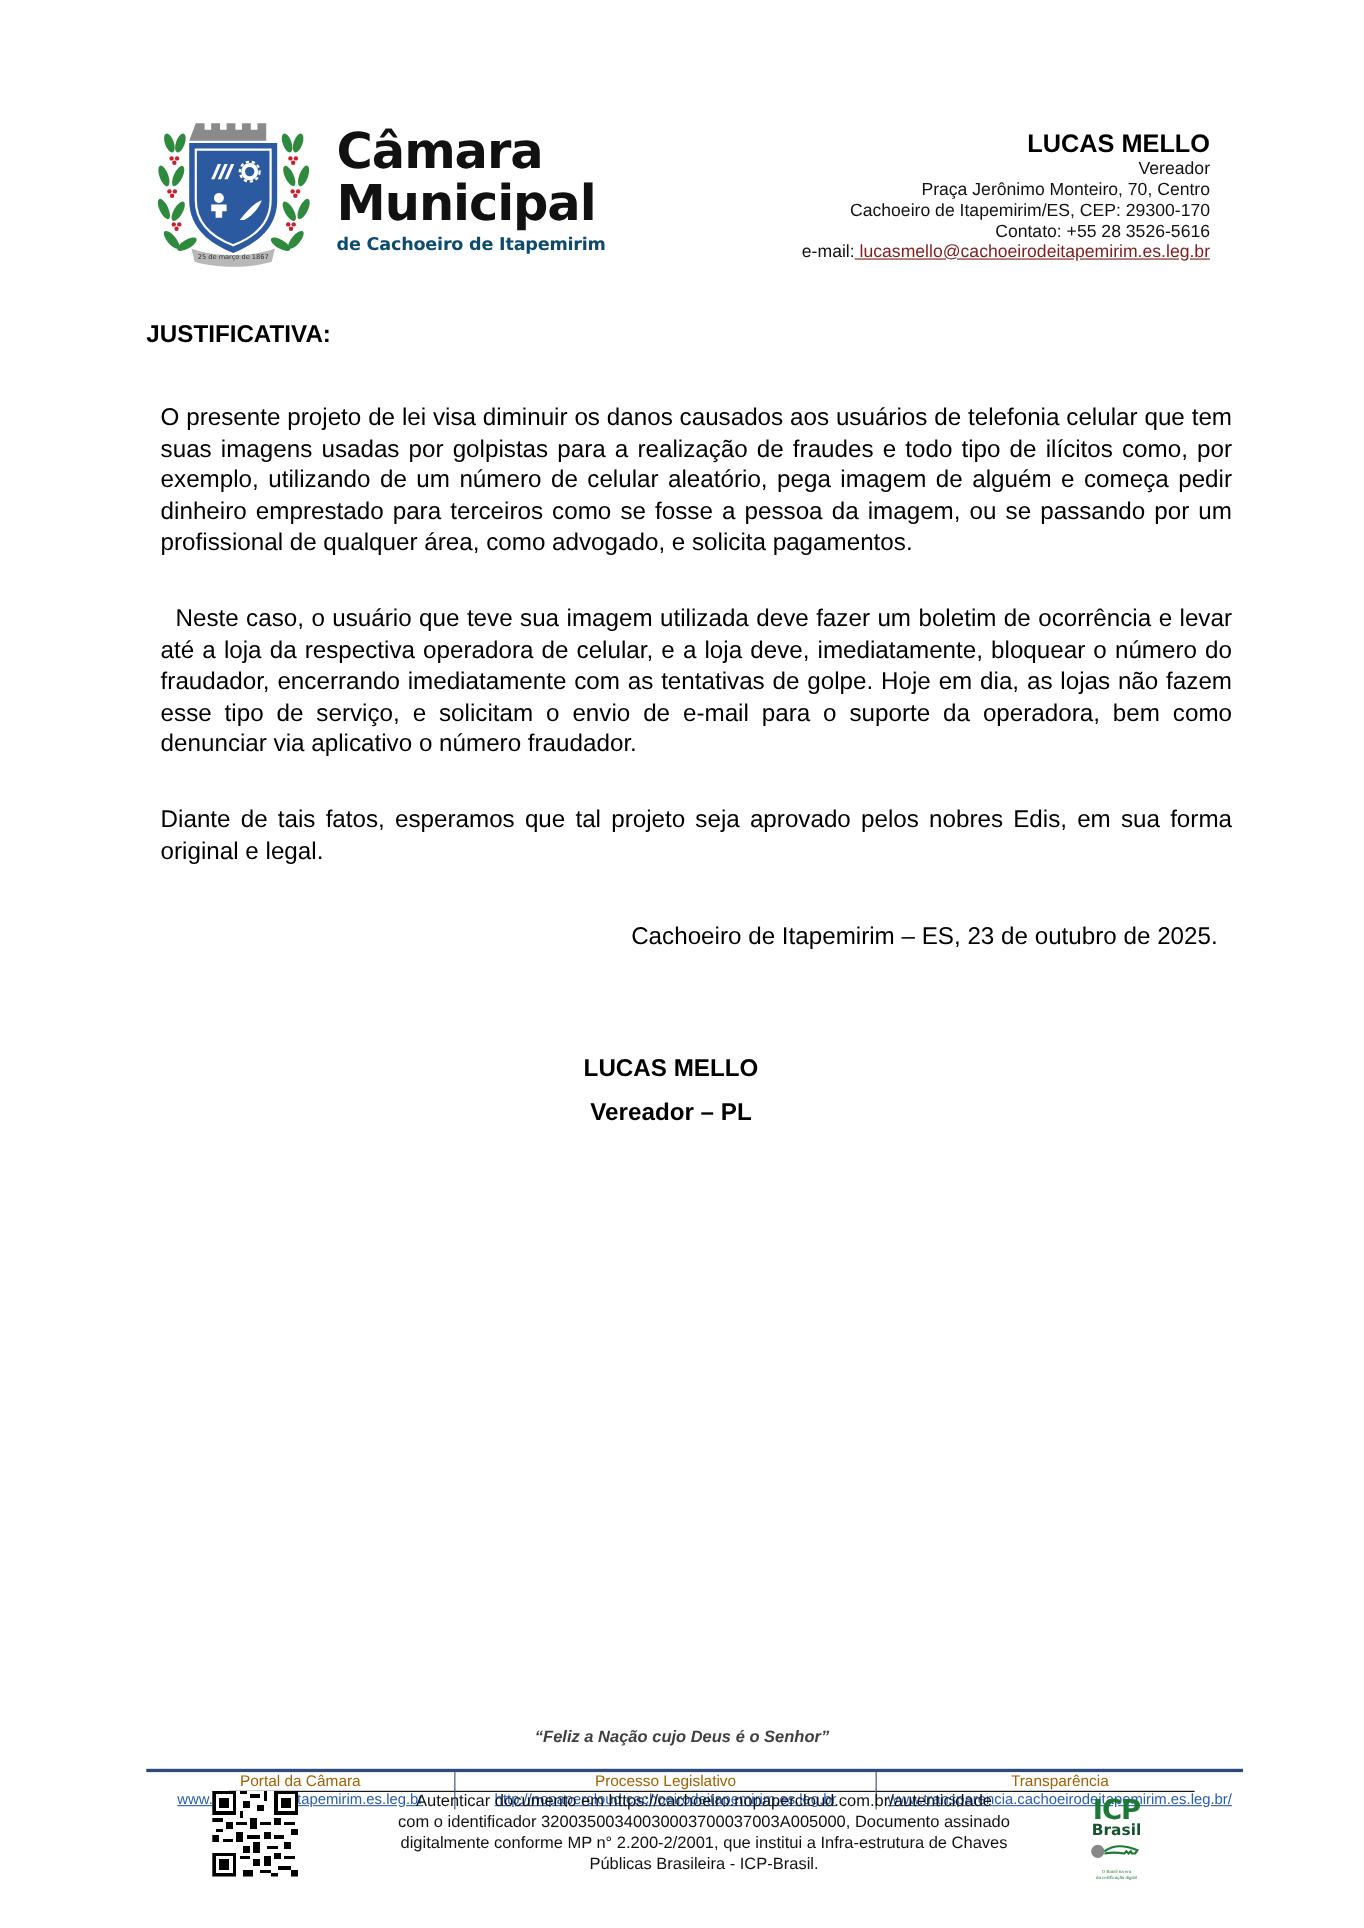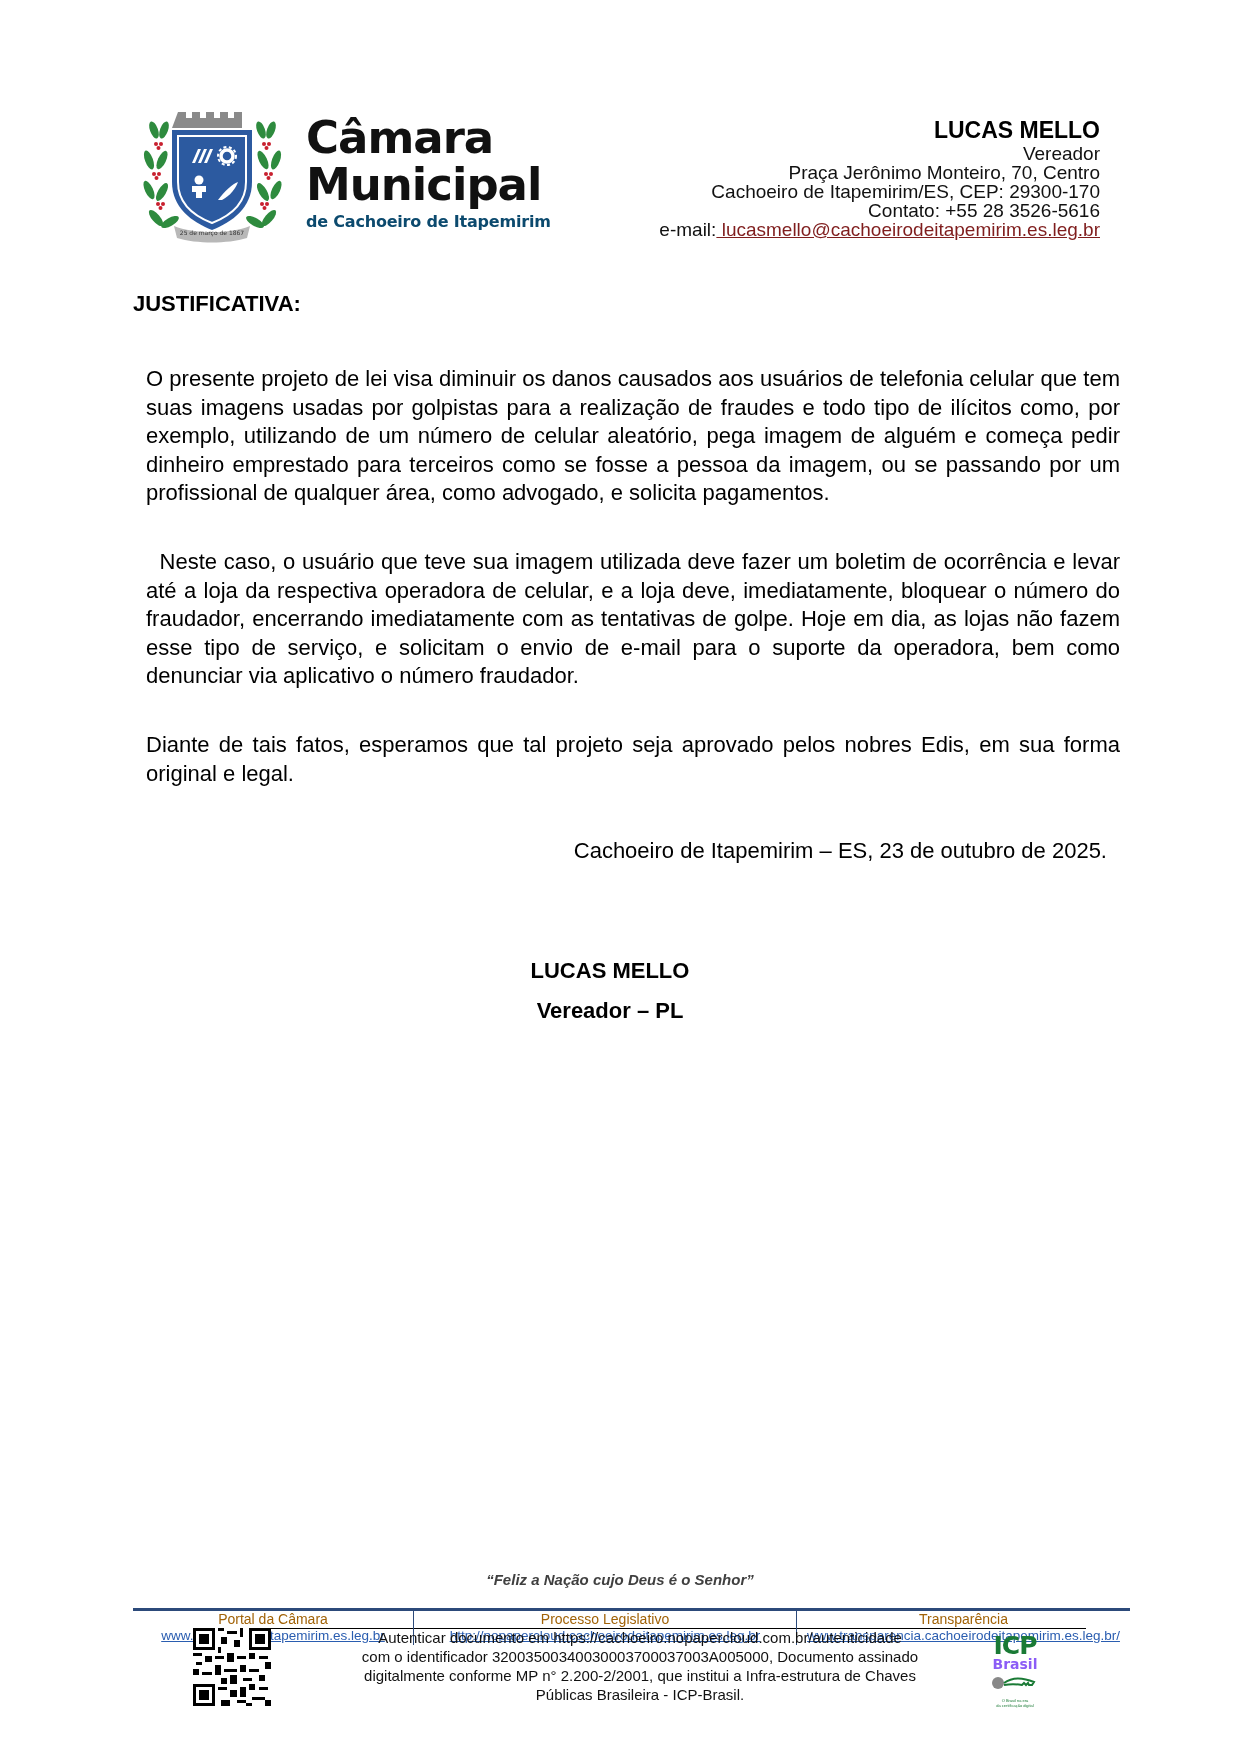--- a/index.html
+++ b/index.html
@@ -14,21 +14,21 @@
     font-family: "DejaVu Sans", sans-serif; font-weight: bold; color: #111;
     font-size: 45px; line-height: 47px; letter-spacing: -1px;
   }
   .logo-line3 {
     font-family: "DejaVu Sans", sans-serif; font-weight: bold; color: #0c4a6e;
     font-size: 16px; line-height: 22px; margin-top: 3px; letter-spacing: -0.2px;
   }
 
   .contact-block { position: absolute; right: 140px; top: 116px; text-align: right; }
   .contact-name { font-size: 23px; font-weight: bold; line-height: 28px; }
-  .contact-line { font-size: 19px; line-height: 19px; color: #111; }
+  .contact-line { font-size: 16px; line-height: 19px; color: #111; }
   .contact-line a { color: #7f1d1d; text-decoration: underline; }
 
   
   .section-title { position: absolute; left: 133px; top: 291px; font-size: 22px; font-weight: bold; }
   .body-text {
     position: absolute; left: 146px; width: 974px;
     font-size: 22px; line-height: 28.6px; text-align: justify;
   }
   .p1 { top: 365px; }
   .p2 { top: 548px; }
@@ -59,21 +59,21 @@
   .tr2 { left: 280px; width: 383px; }
   .tr3 { left: 663px; width: 290px; }
 
   .qr { position: absolute; left: 193px; top: 1628px; width: 78px; height: 78px; }
   .auth-text {
     position: absolute; left: 300px; width: 680px; top: 1628px; text-align: center;
     font-size: 15px; line-height: 19px; color: #111;
   }
   .icp { position: absolute; left: 985px; top: 1635px; width: 60px; height: 80px; text-align: center; }
   .icp-top { font-family: "DejaVu Sans", sans-serif; font-weight: bold; color: #1a7a35; font-size: 25px; line-height: 22px; letter-spacing: -1px; }
-  .icp-bot { font-family: "DejaVu Sans", sans-serif; font-weight: bold; color: #8b5cf6; font-size: 14px; line-height: 15px; }
+  .icp-bot { font-family: "DejaVu Sans", sans-serif; font-weight: bold; color: #14532d; font-size: 14px; line-height: 15px; }
   .icp-small { font-size: 4px; color: #1a7a35; line-height: 5px; }
 </style>
 </head>
 <body>
 
 <div class="logo-block">
   <svg class="crest" viewBox="0 0 145 135">
 
     <path d="M38 4 h8 v6 h6 v-6 h8 v6 h6 v-6 h8 v6 h6 v-6 h8 v6 h6 v-6 h8 v16 h-70 z" fill="#8a8a8a"></path>
 

